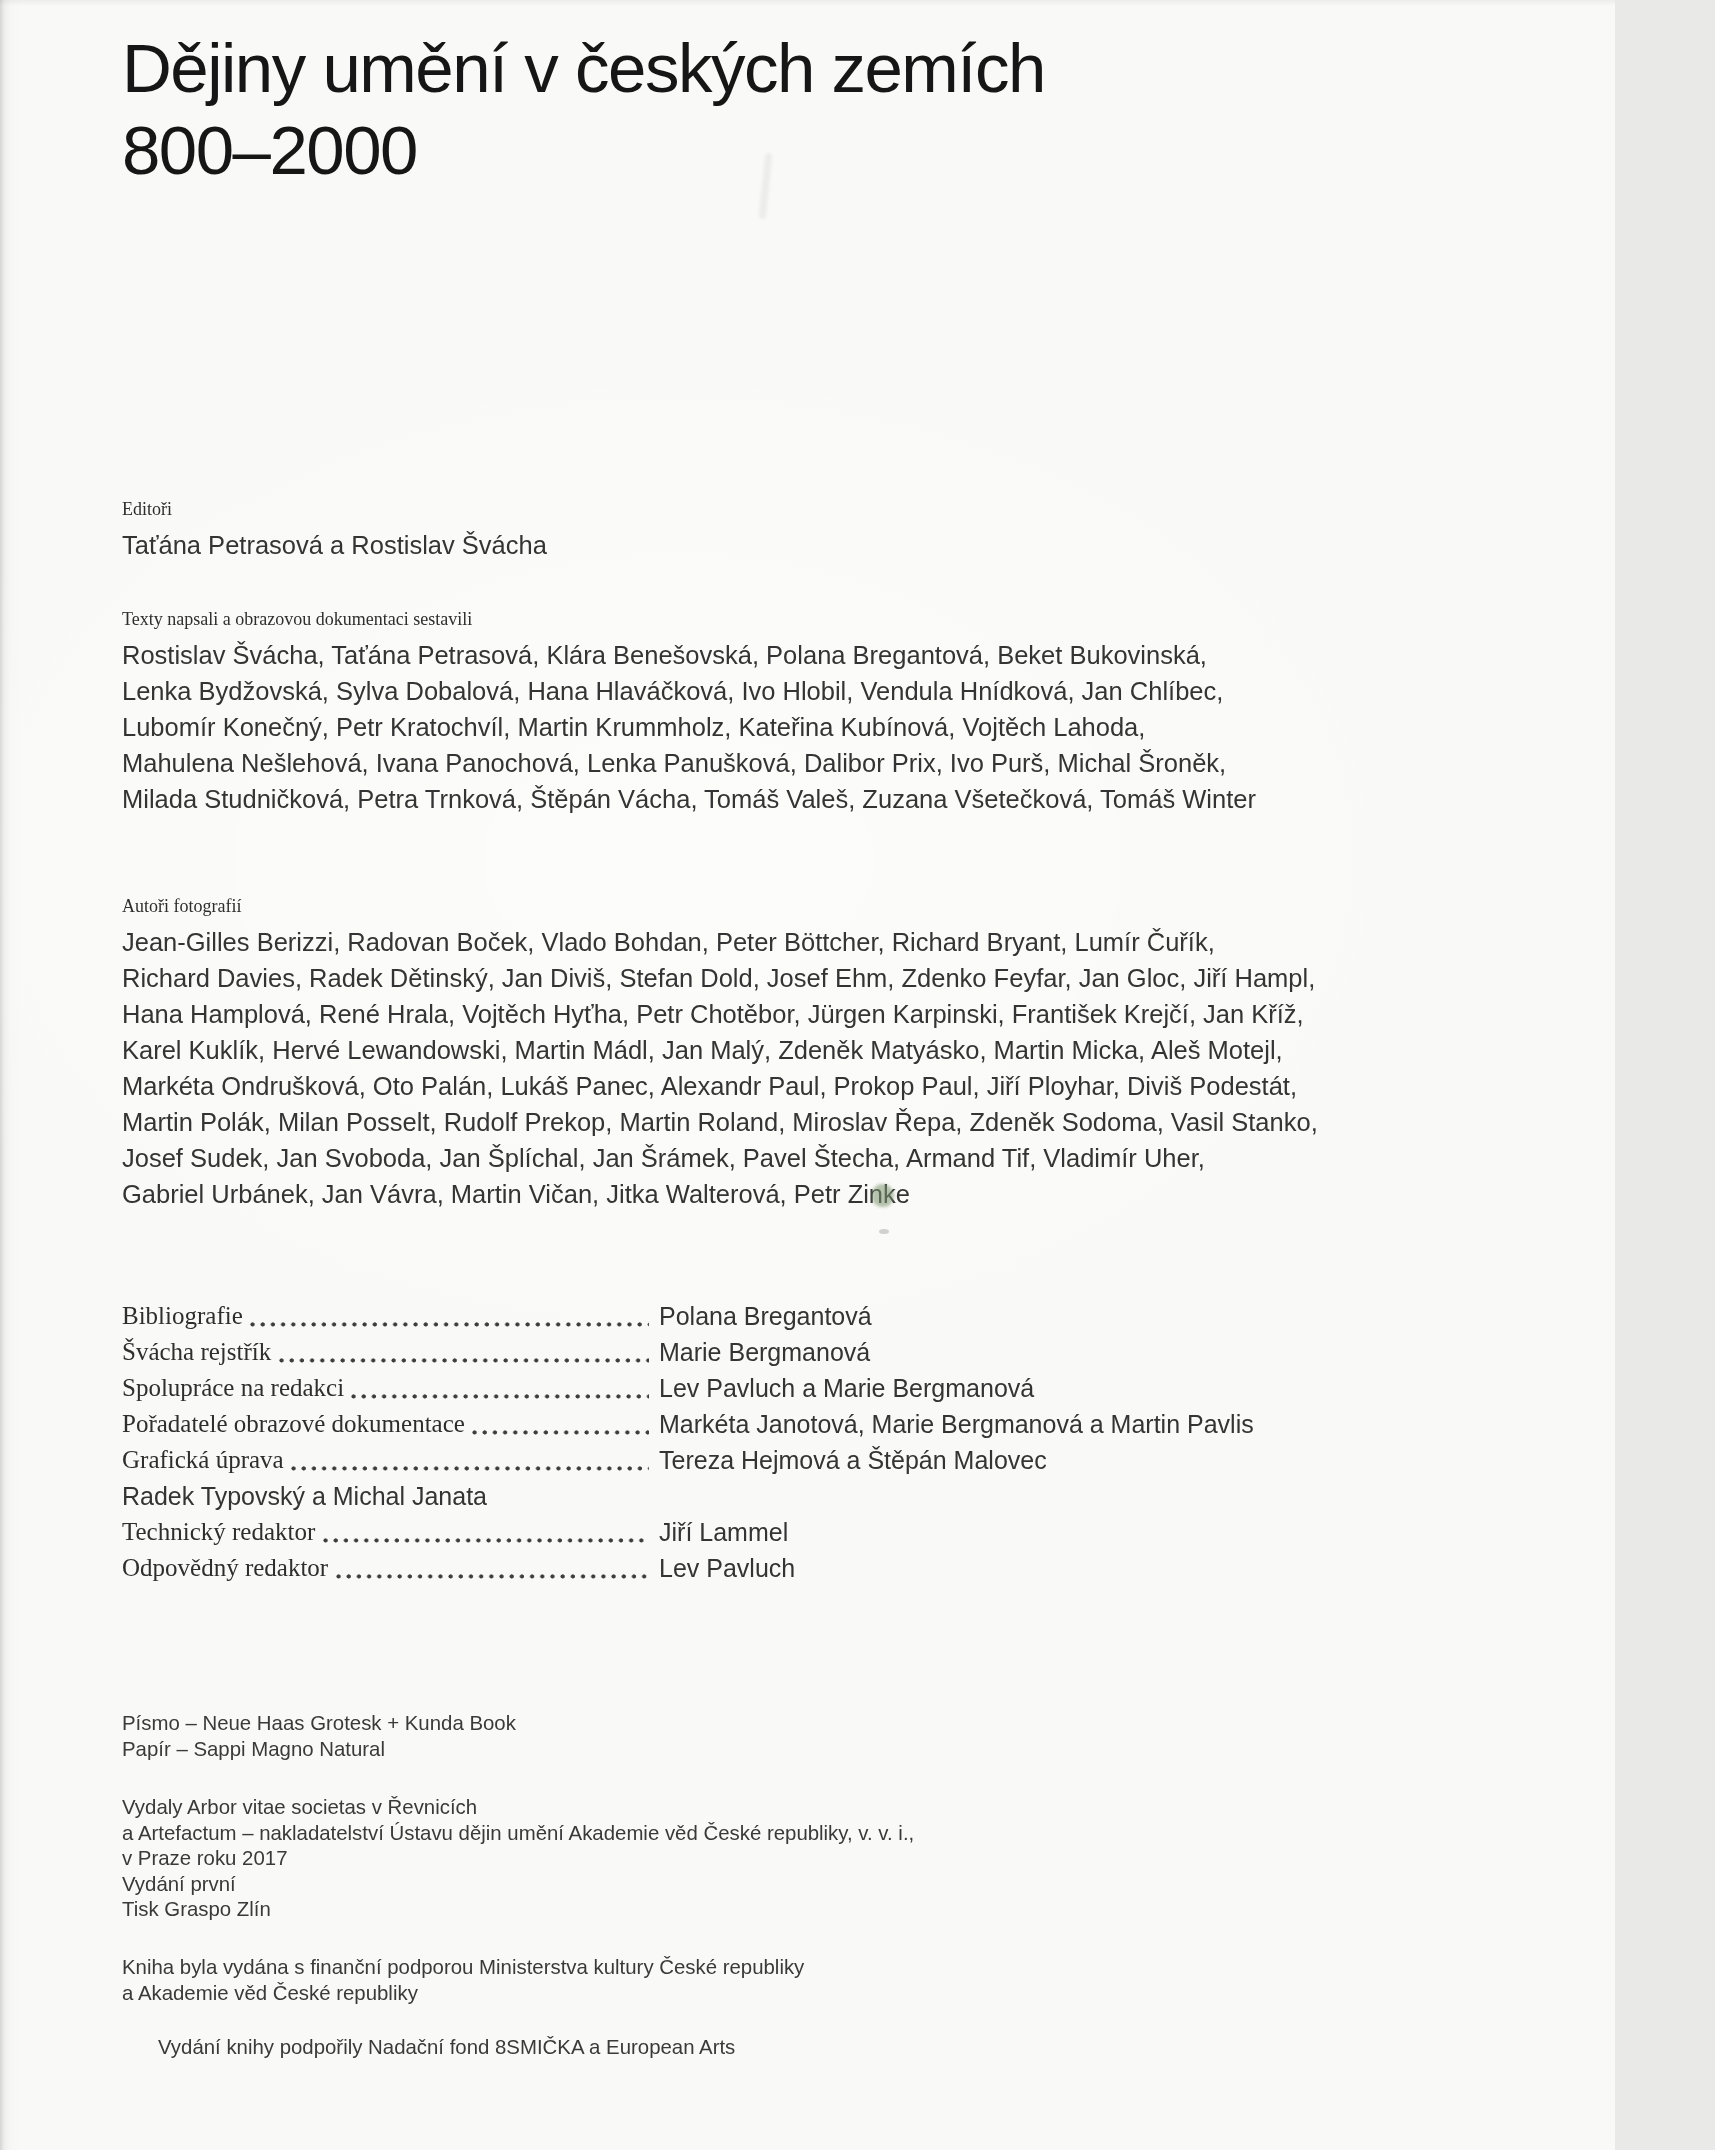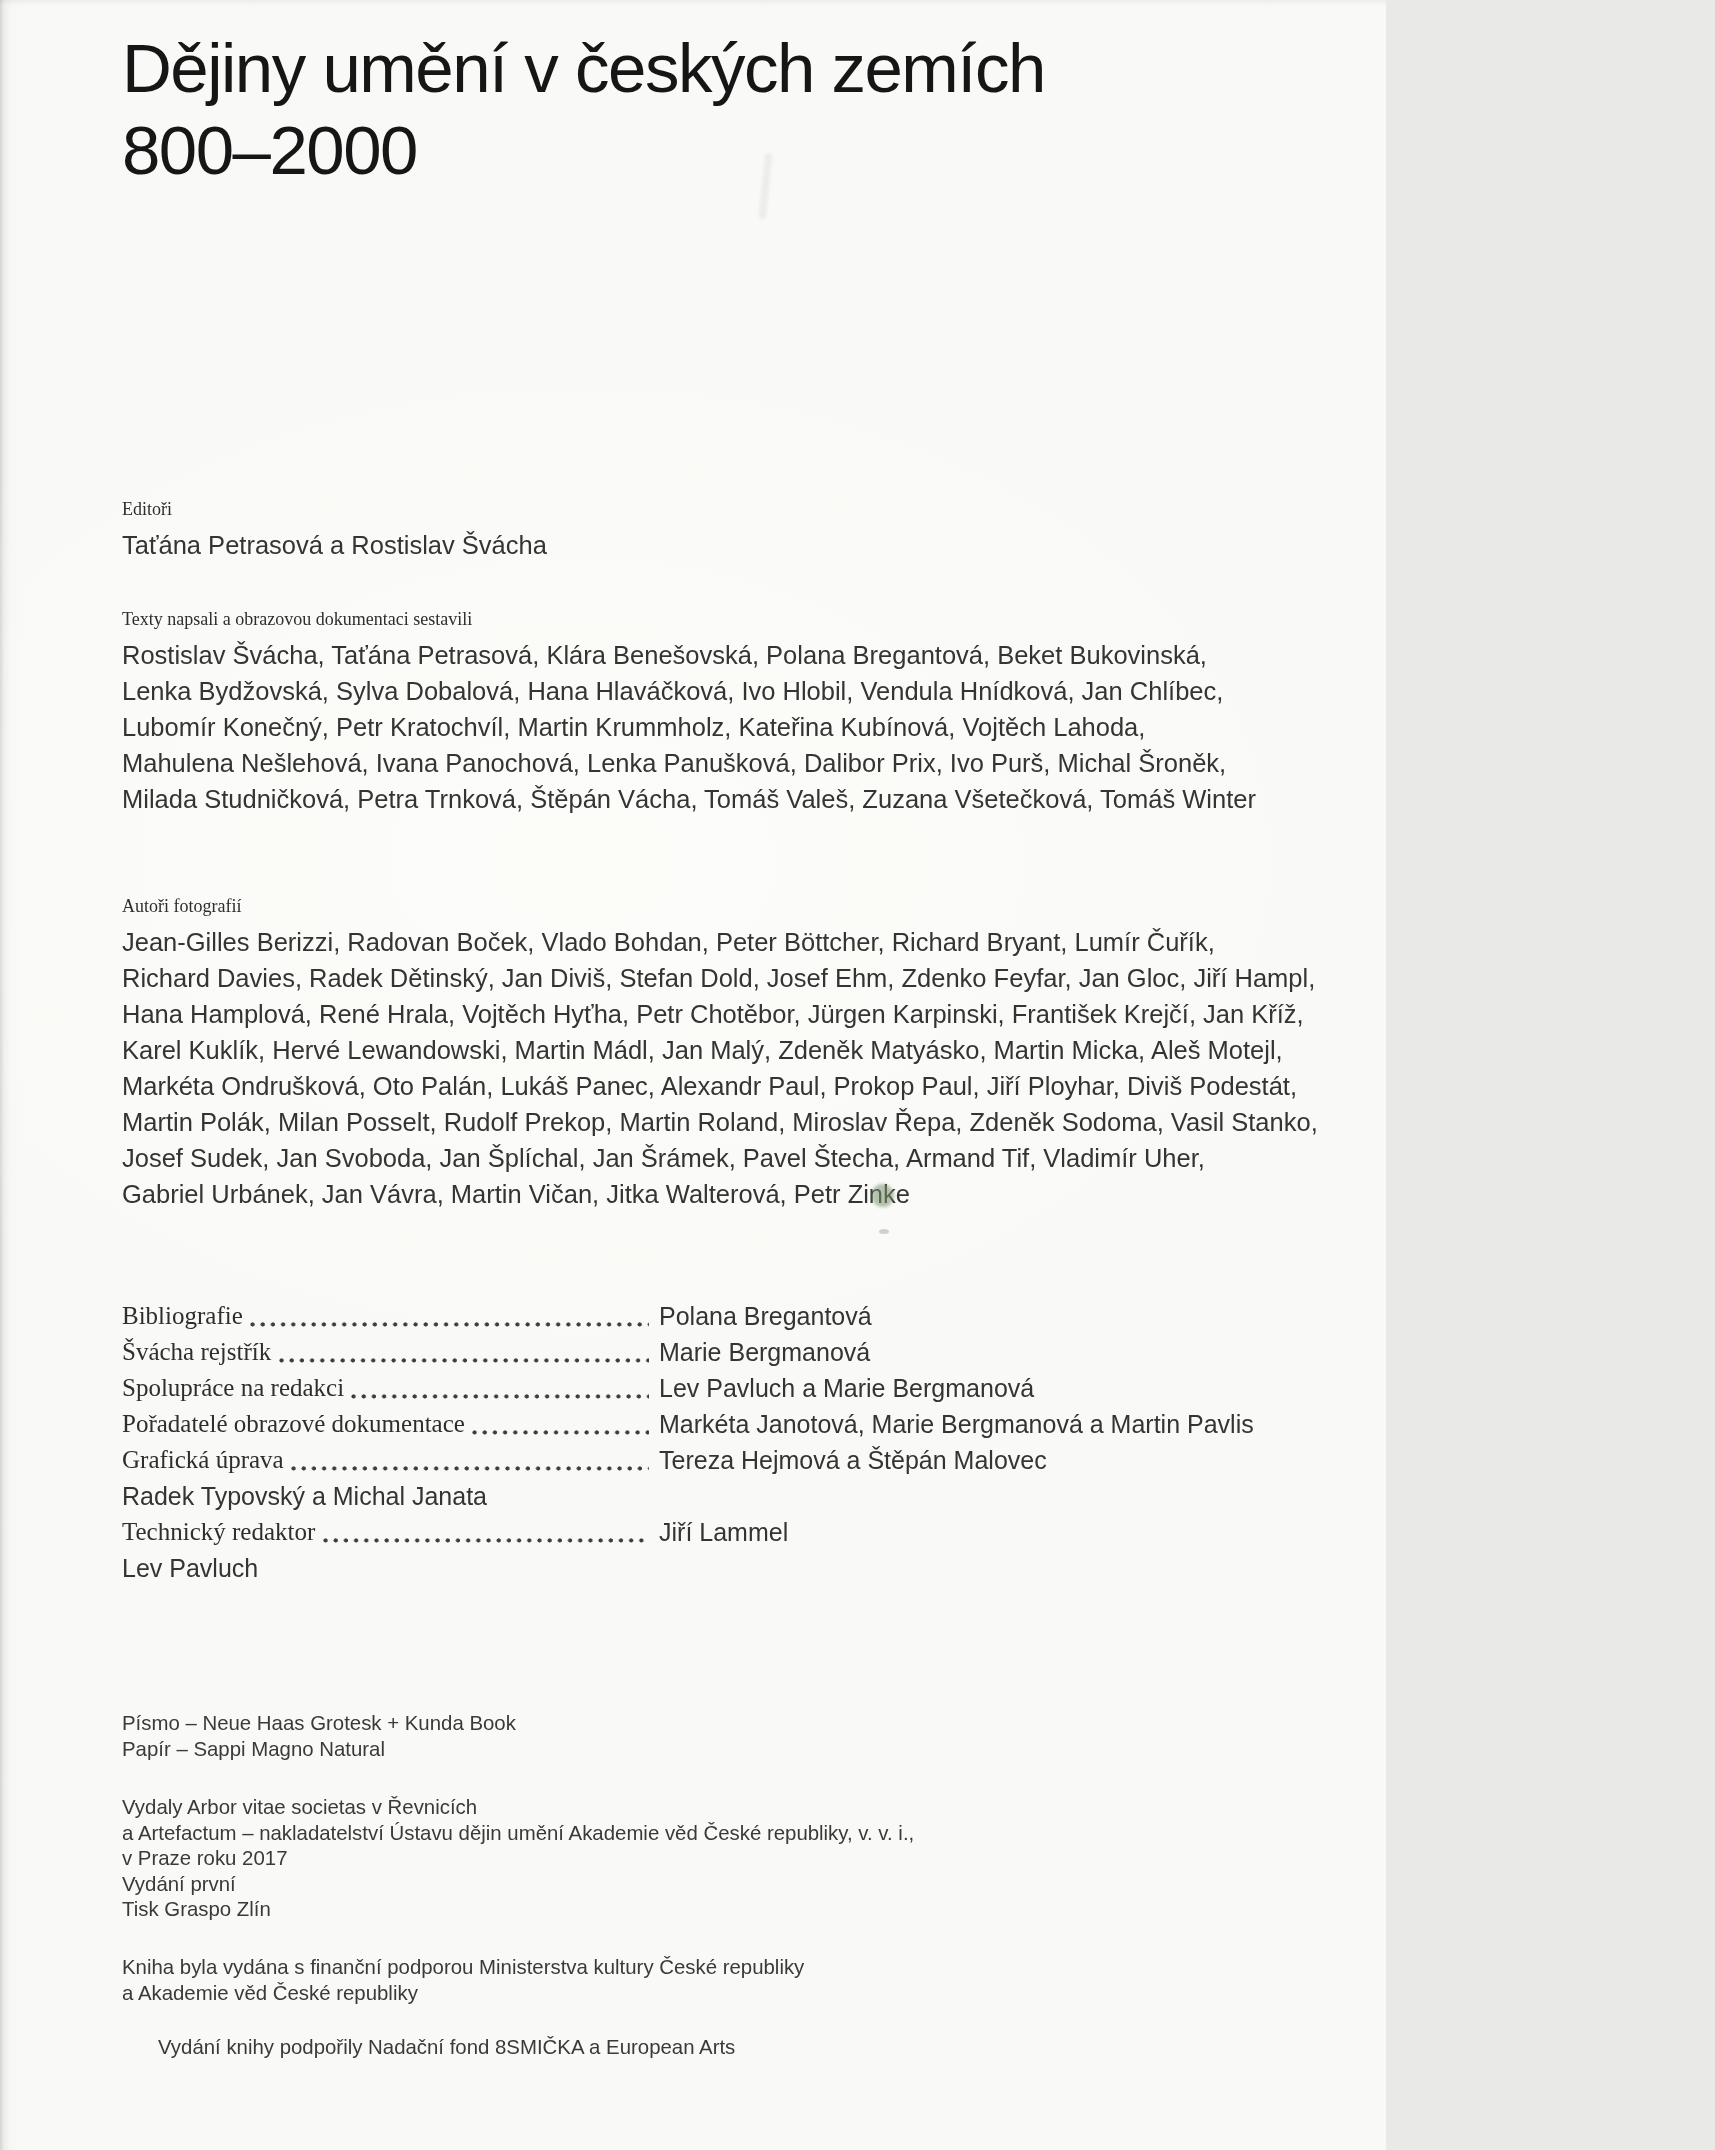--- a/index.html
+++ b/index.html
@@ -1,18 +1,18 @@
 <!DOCTYPE html>
 <html lang="cs" style="font-size:11.6px"><head>
 <meta charset="utf-8">
 <style>
   html,body{margin:0;padding:0;background:#e9e9e7;}
   #page{
     position:relative;
-    width:1386px;height:2151px;
+    width:1615px;height:2151px;
     background:
       radial-gradient(1165px 801px at 42% 40%, rgba(255,255,252,0.55), rgba(255,255,252,0) 70%),
       linear-gradient(90deg, rgba(120,120,118,0.28) 0px, rgba(160,160,158,0.12) 4.4px, rgba(200,200,198,0.05) 10.2px, rgba(0,0,0,0) 19px),
       linear-gradient(180deg, rgba(0,0,0,0.05) 0px, rgba(0,0,0,0) 5.8px),
       #f9f9f7;
     overflow:hidden;
     color:#383838;
     font-family:"Liberation Sans", sans-serif;
     text-decoration:underline;
   }
@@ -153,20 +153,24 @@
       <span class="credit-value">Radek Typovský a Michal Janata</span>
     </div>
     <div class="credit-row">
       <div class="credit-left">
           <span class="credit-label">Technický redaktor</span>
           <span class="credit-leader"></span>
         </div>
       <span class="credit-value">Jiří Lammel</span>
     </div>
     <div class="credit-row">
+      <div class="credit-left">
+          <span class="credit-label">Odpovědný redaktor</span>
+          <span class="credit-leader"></span>
+        </div>
       <span class="credit-value">Lev Pavluch</span>
     </div>
   </div>
 
   <div class="abs small-block typography-block">
     <div>Písmo – Neue Haas Grotesk + Kunda Book</div>
     <div>Papír – Sappi Magno Natural</div>
   </div>
 
   <div class="abs small-block publisher-block">

